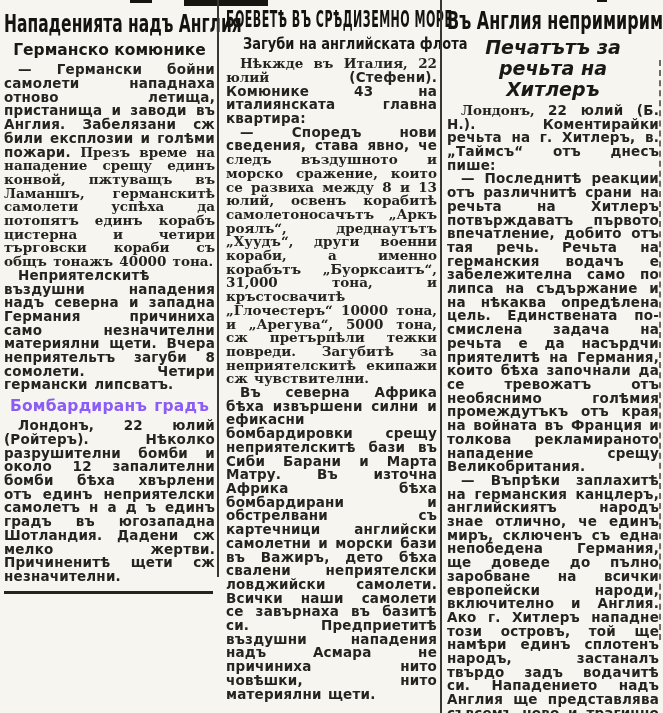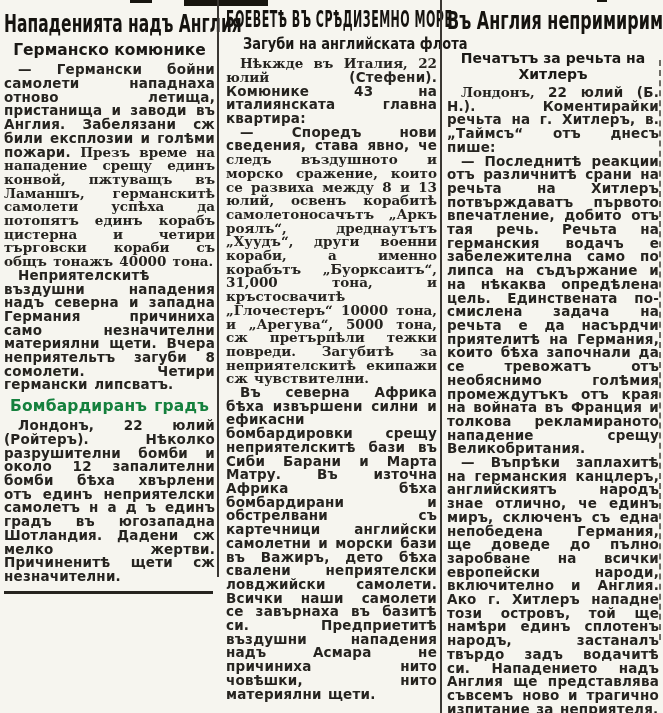--- a/index.html
+++ b/index.html
@@ -24,36 +24,36 @@
   }
   .h-col1{font-size:25px;margin-top:11px;transform:scaleX(.62);}
   .h-col2{font-size:23px;margin-top:7px;transform:scaleX(.48);letter-spacing:1px;}
   .h-col3{font-size:25px;margin-top:8px;transform:scaleX(.64);}
 
   .subhead{
     font-weight:bold;font-size:15.5px;color:#1b1916;
     text-align:center;margin:5px 0 4px;line-height:1.1;
   }
   .sub-col2{white-space:nowrap;transform:scaleX(.84);transform-origin:50% 50%;}
-  .sub-col3{font-size:14px;margin:17px 6px 4px;}
+  .sub-col3{font-size:19px;margin:3px 6px 4px;font-style:italic;}
 
   .body{
     text-align:justify;
     font-size:13.5px;line-height:13.7px;
     font-weight:bold;color:#262420;
     letter-spacing:.2px;word-spacing:1.5px;
   }
   .body p{margin:0;text-indent:14px;}
   .it{
     font-family:"DejaVu Serif",serif;
     font-weight:600;
     letter-spacing:0;
   }
   .crosshead{
-    font-size:15.5px;font-weight:bold;color:#15803d;
+    font-size:15.5px;font-weight:bold;color:#8b5cf6;
     text-align:center;text-indent:0;
     margin:6px 0 4px;line-height:1.1;
   }
   .endrule{
     height:3px;background:#26241f;
     margin:7px 2px 0 0;
   }
   .divider{position:absolute;width:2px;background:#3a3733;}
   .divider1{left:217px;top:0;height:577px;}
   .divider2{left:440px;top:0;height:713px;}

